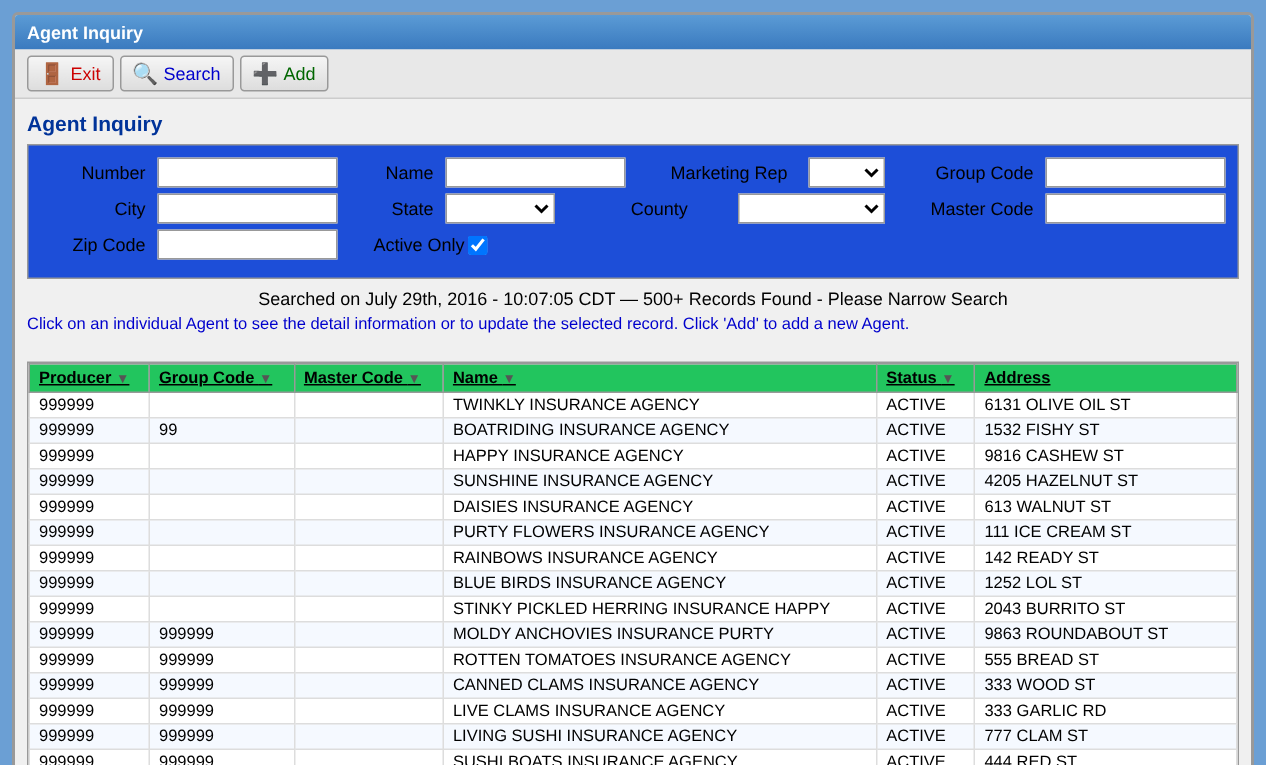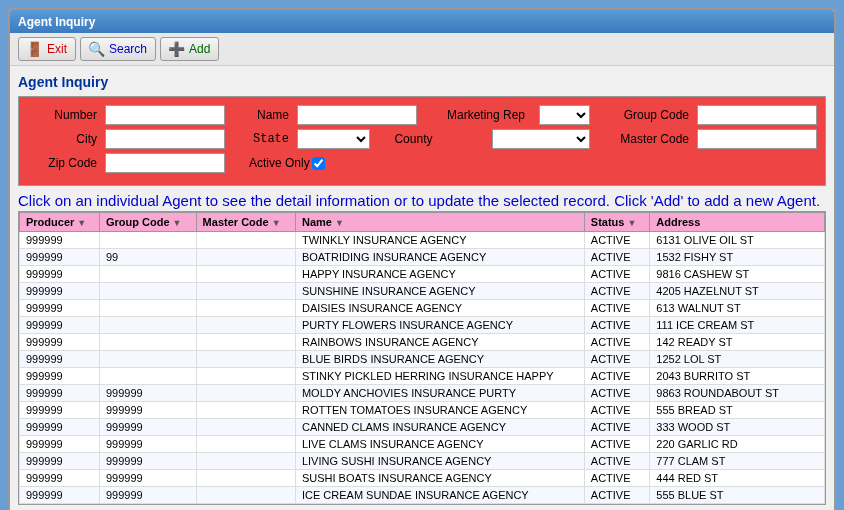--- a/index.html
+++ b/index.html
@@ -7,33 +7,33 @@
     .window { background: #f0f0f0; border: 2px solid #999; border-radius: 4px; width: 828px; min-height: 490px; }
     .title-bar { background: linear-gradient(to bottom, #5b9bd5, #3a7abf); color: white; padding: 4px 8px; font-size: 13px; font-weight: bold; border-radius: 2px 2px 0 0; }
     .toolbar { background: #e8e8e8; border-bottom: 1px solid #ccc; padding: 4px 8px; display: flex; gap: 4px; align-items: center; }
     .toolbar-btn { display: flex; align-items: center; gap: 4px; padding: 3px 8px; border: 1px solid #999; border-radius: 3px; background: linear-gradient(to bottom, #f5f5f5, #ddd); cursor: pointer; font-size: 12px; }
     .btn-icon { width: 16px; height: 16px; display: flex; align-items: center; justify-content: center; font-size: 14px; }
     .exit-btn { color: #cc0000; }
     .search-btn { color: #0000cc; }
     .add-btn { color: #006600; }
     .content { padding: 8px; }
     .section-title { font-size: 14px; font-weight: bold; color: #003399; margin-bottom: 6px; }
-    .form-area { background: #ef4444; border: 1px solid #999; padding: 8px; margin-bottom: 6px; }
+    .form-area { background: #1d4ed8; border: 1px solid #999; padding: 8px; margin-bottom: 6px; }
     .form-row { display: flex; align-items: center; gap: 8px; margin-bottom: 4px; }
     .form-label { color: #000; min-width: 70px; text-align: right; font-size: 12px; }
     .form-input { border: 1px solid #999; padding: 2px 4px; height: 20px; font-size: 12px; background: white; }
     .form-input-sm { width: 120px; }
     .form-select { border: 1px solid #999; padding: 2px 2px; height: 20px; font-size: 12px; background: white; width: 120px; }
     .form-select-sm { width: 90px; }
     .active-only { display: flex; align-items: center; gap: 2px; }
     .status-bar { text-align: center; font-size: 12px; color: #000; margin: 4px 0; font-weight: normal; }
-    .instruction { color: #0000cc; font-size: 15px; margin-bottom: 2px; }
+    .instruction { color: #0000cc; font-size: 11px; margin-bottom: 19px; }
     .table-wrapper { border: 1px solid #999; overflow: auto; max-height: 295px; position: relative; }
     table { width: 100%; border-collapse: collapse; }
-    thead tr { background: #f9a8d4; }
+    thead tr { background: #22c55e; text-decoration: underline; }
     thead th { border: 1px solid #999; padding: 3px 6px; font-size: 11px; font-weight: bold; cursor: pointer; white-space: nowrap; text-align: left; }
     thead th .sort-arrow { font-size: 9px; color: #555; }
     tbody tr { background: white; }
     tbody tr:nth-child(even) { background: #f5f9ff; }
     tbody td { border: 1px solid #ddd; padding: 2px 6px; font-size: 11px; white-space: nowrap; }
     .status-active { color: #000; }
     .find-agent-bubble { position: absolute; left: 30px; top: 50px; width: 90px; height: 90px; background: #e8660a; border-radius: 50%; display: flex; align-items: center; justify-content: center; color: white; font-size: 14px; font-weight: bold; text-align: center; line-height: 1.3; box-shadow: 2px 2px 6px rgba(0,0,0,0.3); z-index: 10; }
     .find-agent-bubble::after { content: ''; position: absolute; right: -10px; bottom: 10px; border: 10px solid transparent; border-left: 12px solid #e8660a; }
     .table-container { position: relative; }
     .col-producer { width: 65px; }
@@ -77,38 +77,41 @@
         <span class="form-label" style="min-width:90px;text-align:center;">Marketing Rep</span>
         <select class="form-select"><option></option></select>
         <span style="min-width:8px;"></span>
         <span class="form-label" style="min-width:75px;">Group Code</span>
         <input class="form-input form-input-sm" type="text" value="" style="">
       </div>
       <div class="form-row">
         <span class="form-label">City</span>
         <input class="form-input form-input-sm" type="text" value="" style="">
         <span style="min-width:8px;"></span>
-        <span class="form-label" style="min-width:40px;font-family:Liberation Mono, monospace;">State</span>
+        <span class="form-label" style="min-width:40px;">State</span>
         <select class="form-select form-select-sm"><option></option></select>
         <span style="min-width:8px;"></span>
-        <span class="form-label" style="min-width:90px;text-align:left;">County</span>
+        <span class="form-label" style="min-width:90px;text-align:center;">County</span>
         <select class="form-select"><option></option></select>
         <span style="min-width:8px;"></span>
         <span class="form-label" style="min-width:75px;">Master Code</span>
         <input class="form-input form-input-sm" type="text" value="" style="">
       </div>
       <div class="form-row">
         <span class="form-label">Zip Code</span>
         <input class="form-input form-input-sm" type="text" value="" style="">
         <span style="min-width:8px;"></span>
         <div class="active-only">
           <span class="form-label" style="min-width:auto;">Active Only</span>
           <input type="checkbox" checked="" style="">
         </div>
       </div>
+    </div>
+    <div class="status-bar">
+      <span>Searched on July 29th, 2016 - 10:07:05 CDT  —  500+ Records Found - Please Narrow Search</span>
     </div>
     <div class="instruction">Click on an individual Agent to see the detail information or to update the selected record. Click 'Add' to add a new Agent.</div>
     <div class="table-container">
       <div class="table-wrapper">
         <table>
           <thead>
             <tr>
               <th class="col-producer">Producer <span class="sort-arrow">▼</span></th>
               <th class="col-group">Group Code <span class="sort-arrow">▼</span></th>
               <th class="col-master">Master Code <span class="sort-arrow">▼</span></th>
@@ -213,21 +216,21 @@
     <td>CANNED CLAMS INSURANCE AGENCY</td>
     <td class="status-active">ACTIVE</td>
     <td>333 WOOD ST</td>
   </tr>
               <tr>
     <td>999999</td>
     <td>999999</td>
     <td></td>
     <td>LIVE CLAMS INSURANCE AGENCY</td>
     <td class="status-active">ACTIVE</td>
-    <td>220 GARLIC RD</td>
+    <td>333 GARLIC RD</td>
   </tr>
               <tr>
     <td>999999</td>
     <td>999999</td>
     <td></td>
     <td>LIVING SUSHI INSURANCE AGENCY</td>
     <td class="status-active">ACTIVE</td>
     <td>777 CLAM ST</td>
   </tr>
               <tr>

